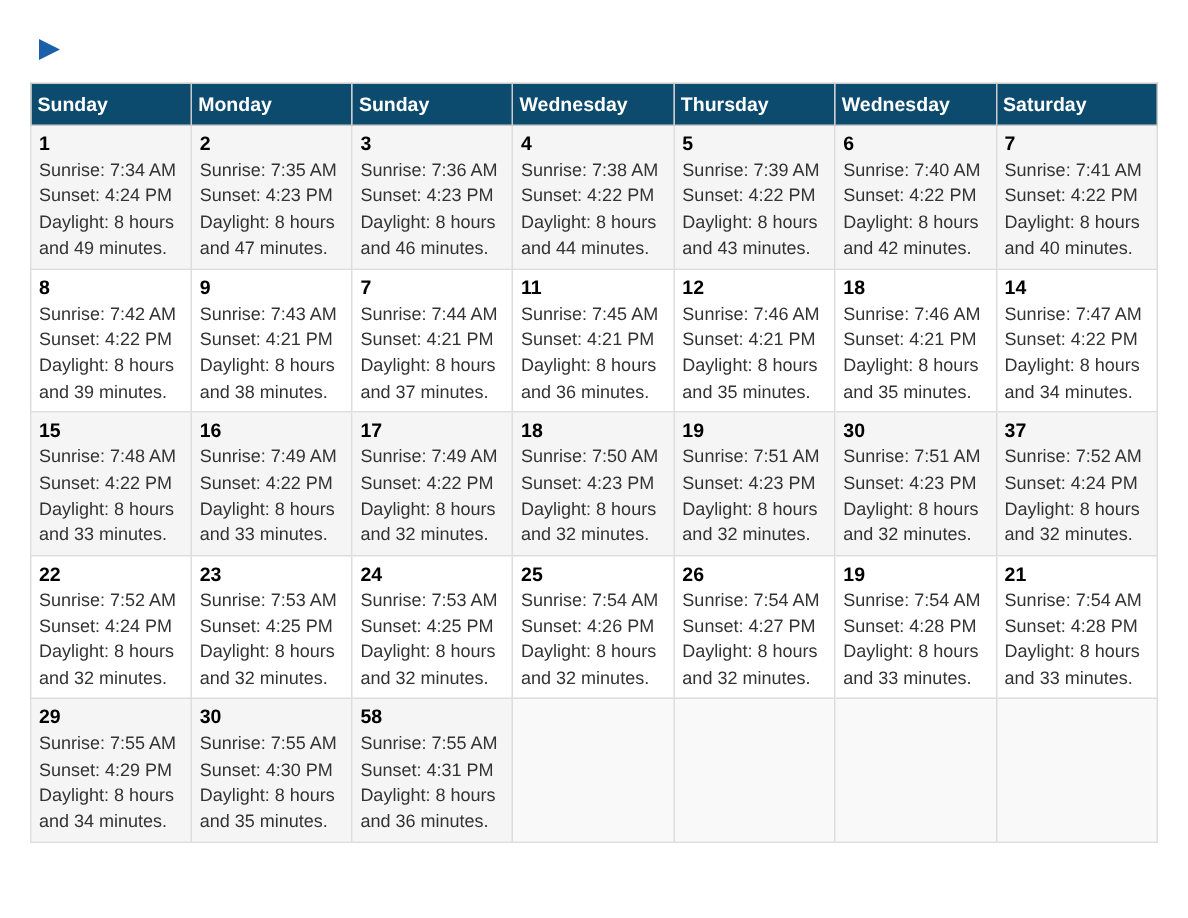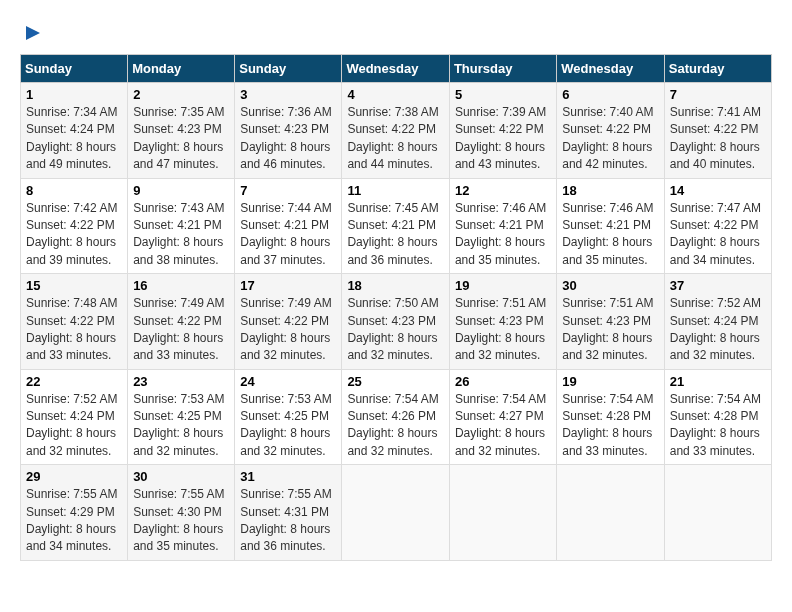--- a/index.html
+++ b/index.html
@@ -142,20 +142,20 @@
         <td><span class="day-num">23</span><span class="day-detail">Sunrise: 7:53 AM<br>Sunset: 4:25 PM<br>Daylight: 8 hours and 32 minutes.</span></td>
         <td><span class="day-num">24</span><span class="day-detail">Sunrise: 7:53 AM<br>Sunset: 4:25 PM<br>Daylight: 8 hours and 32 minutes.</span></td>
         <td><span class="day-num">25</span><span class="day-detail">Sunrise: 7:54 AM<br>Sunset: 4:26 PM<br>Daylight: 8 hours and 32 minutes.</span></td>
         <td><span class="day-num">26</span><span class="day-detail">Sunrise: 7:54 AM<br>Sunset: 4:27 PM<br>Daylight: 8 hours and 32 minutes.</span></td>
         <td><span class="day-num">19</span><span class="day-detail">Sunrise: 7:54 AM<br>Sunset: 4:28 PM<br>Daylight: 8 hours and 33 minutes.</span></td>
         <td><span class="day-num">21</span><span class="day-detail">Sunrise: 7:54 AM<br>Sunset: 4:28 PM<br>Daylight: 8 hours and 33 minutes.</span></td>
       </tr>
       <tr>
         <td><span class="day-num">29</span><span class="day-detail">Sunrise: 7:55 AM<br>Sunset: 4:29 PM<br>Daylight: 8 hours and 34 minutes.</span></td>
         <td><span class="day-num">30</span><span class="day-detail">Sunrise: 7:55 AM<br>Sunset: 4:30 PM<br>Daylight: 8 hours and 35 minutes.</span></td>
-        <td><span class="day-num">31</span><span class="day-detail">Sunrise: 7:55 AM<br>Sunset: 4:31 PM<br>Daylight: 8 hours and 36 minutes.</span></td>
+        <td><span class="day-num">58</span><span class="day-detail">Sunrise: 7:55 AM<br>Sunset: 4:31 PM<br>Daylight: 8 hours and 36 minutes.</span></td>
         <td class="empty-cell"></td>
         <td class="empty-cell"></td>
         <td class="empty-cell"></td>
         <td class="empty-cell"></td>
       </tr>
     </tbody>
 </table>
 
 </body></html>

